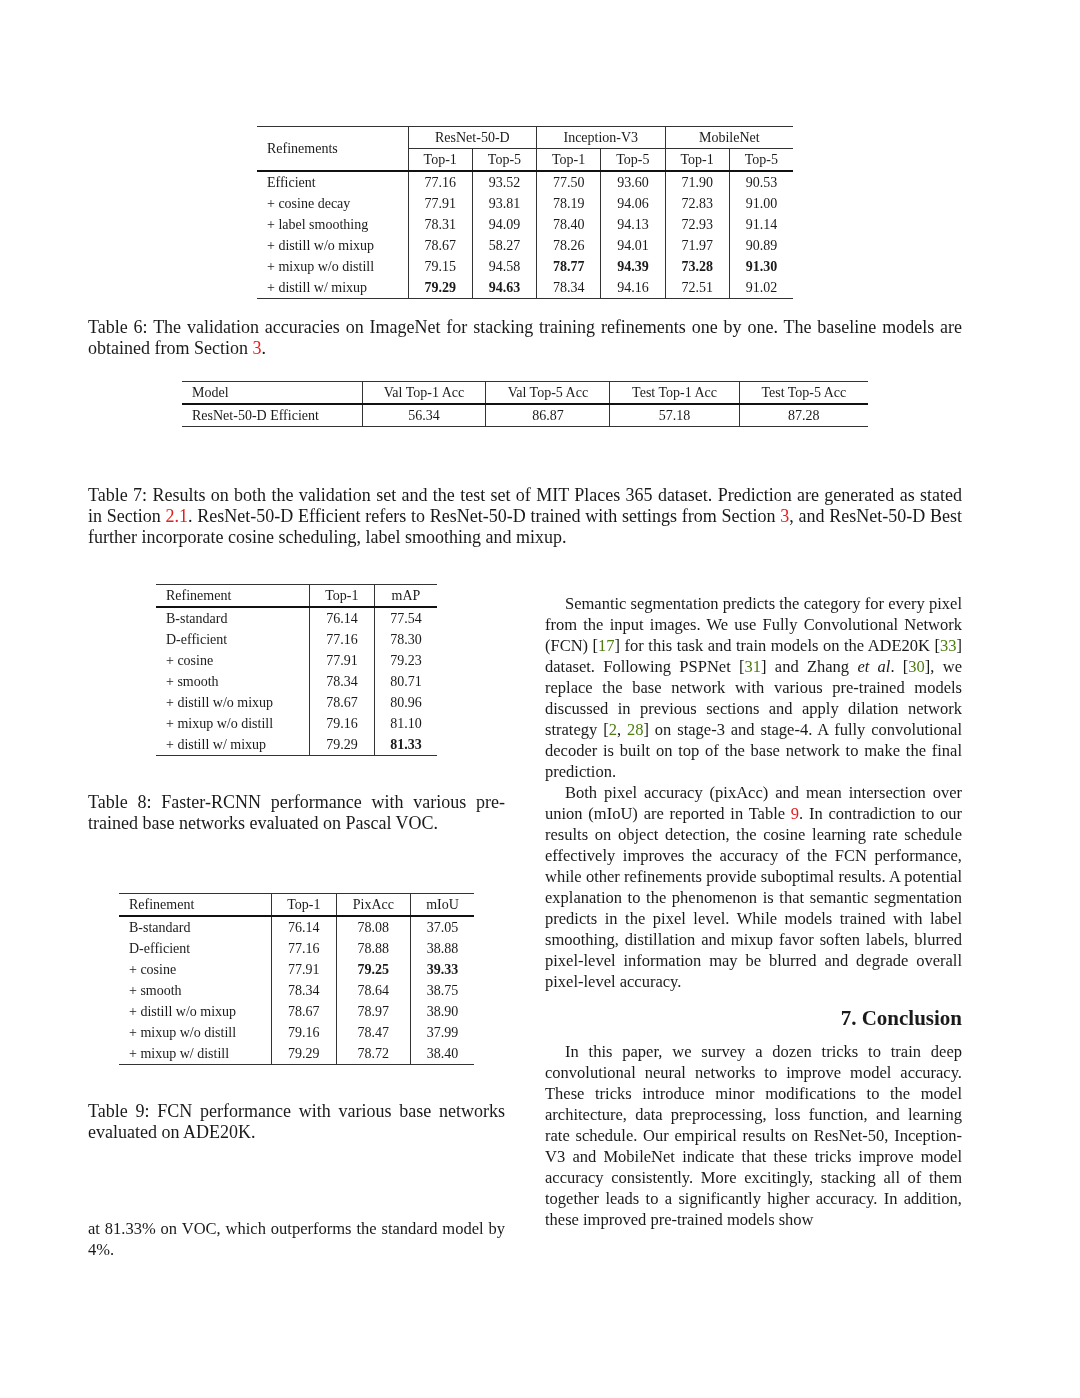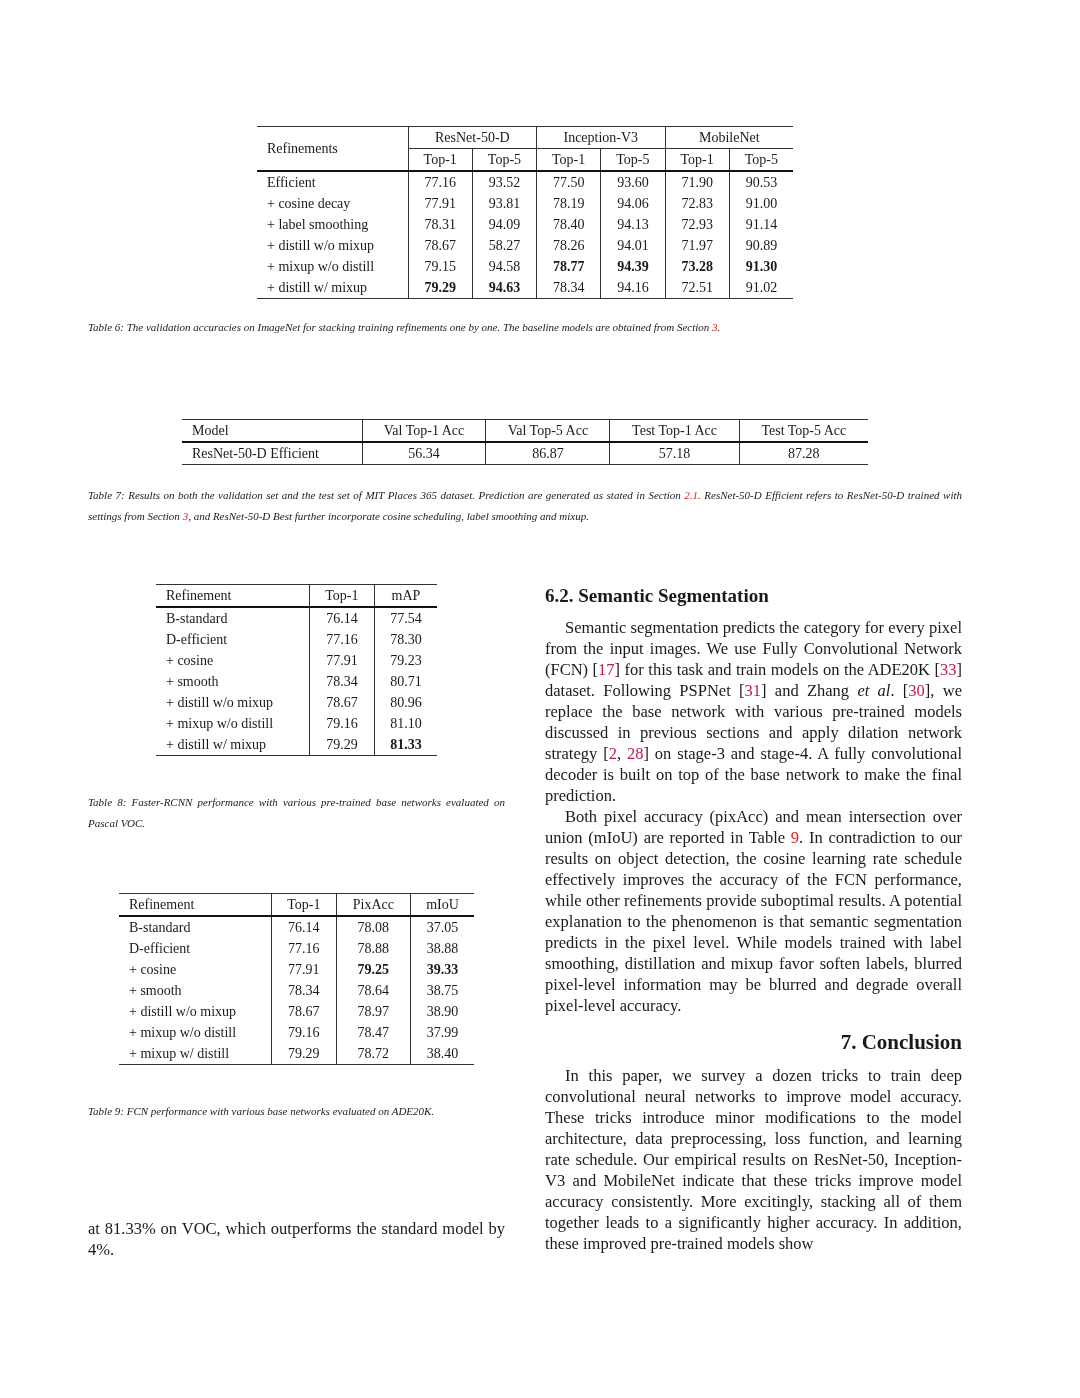--- a/index.html
+++ b/index.html
@@ -11,23 +11,23 @@
   .abs { position: absolute; }
   table { border-collapse: collapse; font-size: 14px; line-height: 21px; }
   td, th { font-weight: normal; padding: 0 10px; white-space: nowrap; }
   .num { text-align: center; }
   .b { font-weight: bold; }
   .vl { border-left: 1px solid #333; }
   .toprule { border-top: 1px solid #333; }
   .midrule { border-bottom: 2.5px solid #111; }
   .botrule { border-bottom: 1px solid #333; }
   .hl { border-bottom: 1px solid #333; }
-  .caption { font-size: 11px; line-height: 21px; text-align: justify; font-style: italic; }
+  .caption { font-size: 18px; line-height: 21px; text-align: justify; }
   .ref-red { color: #e0201e; }
-  .ref-green { color: #be185d; }
+  .ref-green { color: #4d7c0f; }
   .col-text { font-size: 16.5px; line-height: 21px; text-align: justify; hyphens: manual; }
   .indent { text-indent: 20px; }
   h3.sec { font-size: 19px; font-weight: bold; margin: 0; line-height: 24px; }
   h2.sec { font-size: 21px; font-weight: bold; margin: 0; line-height: 26px; }
   p { margin: 0; }
 </style>
 </head>
 <body>
 
 <table class="abs" style="left:257px; top:126px; width:536px;">
@@ -102,21 +102,21 @@
         <td class="num vl">72.51</td>
         <td class="num vl">91.02</td>
       </tr>
     </tbody>
 </table>
 
 <div class="abs caption" style="left:88px; top:317px; width:874px;">
   <span>Table 6:  The validation accuracies on ImageNet for stacking training refinements one by one.  The baseline models are obtained from Section </span><span class="ref-red">3</span><span>.</span>
 </div>
 
-<table class="abs" style="left:182px; top:381px; width:686px;margin-top:38px;">
+<table class="abs" style="left:182px; top:381px; width:686px;">
   <tbody>
       <tr class="toprule midrule" id="t7head">
         <td>Model</td>
         <td class="num vl">Val Top-1 Acc</td>
         <td class="num vl">Val Top-5 Acc</td>
         <td class="num vl">Test Top-1 Acc</td>
         <td class="num vl">Test Top-5 Acc</td>
       </tr>
   </tbody>
     <tbody id="t7body">
@@ -236,18 +236,17 @@
         <td class="num vl">38.40</td>
       </tr>
     </tbody>
 </table>
 
 <div class="abs caption" style="left:88px; top:1101px; width:417px;">Table 9: FCN performance with various base networks evaluated on ADE20K.</div>
 
 <div class="abs col-text" style="left:88px; top:1218px; width:417px;">at 81.33% on VOC, which outperforms the standard model by 4%.</div>
 
 <div class="abs" style="left:545px; top:584px; width:417px;">
-  <h3 class="sec">6.2. Semantic Segmentation</h3>
   <p class="col-text indent" style="margin-top:9px;" id="s62p1"><span>Semantic segmentation predicts the category for every pixel from the input images.  We use Fully Convolutional Network (FCN) [</span><span class="ref-green">17</span><span>] for this task and train models on the ADE20K [</span><span class="ref-green">33</span><span>] dataset. Following PSPNet [</span><span class="ref-green">31</span><span>] and Zhang </span><i>et al</i><span>. [</span><span class="ref-green">30</span><span>], we replace the base network with various pre-trained models discussed in previous sections and apply dilation network strategy [</span><span class="ref-green">2</span><span>, </span><span class="ref-green">28</span><span>] on stage-3 and stage-4.  A fully convolutional decoder is built on top of the base network to make the final prediction.</span></p>
   <p class="col-text indent" id="s62p2"><span>Both pixel accuracy (pixAcc) and mean intersection over union (mIoU) are reported in Table </span><span class="ref-red">9</span><span>.  In contradiction to our results on object detection, the cosine learning rate schedule effectively improves the accuracy of the FCN performance, while other refinements provide suboptimal results.  A potential explanation to the phenomenon is that semantic segmentation predicts in the pixel level.  While models trained with label smoothing, distillation and mixup favor soften labels, blurred pixel-level information may be blurred and degrade overall pixel-level accuracy.</span></p>
   <h2 class="sec" style="margin-top:13px;text-align:right;">7. Conclusion</h2>
   <p class="col-text indent" style="margin-top:10px;">In this paper, we survey a dozen tricks to train deep convolutional neural networks to improve model accuracy. These tricks introduce minor modifications to the model architecture, data preprocessing, loss function, and learning rate schedule.  Our empirical results on ResNet-50, Inception-V3 and MobileNet indicate that these tricks improve model accuracy consistently. More excitingly, stacking all of them together leads to a significantly higher accuracy.  In addition, these improved pre-trained models show</p>
 </div>
 
 </body></html>

